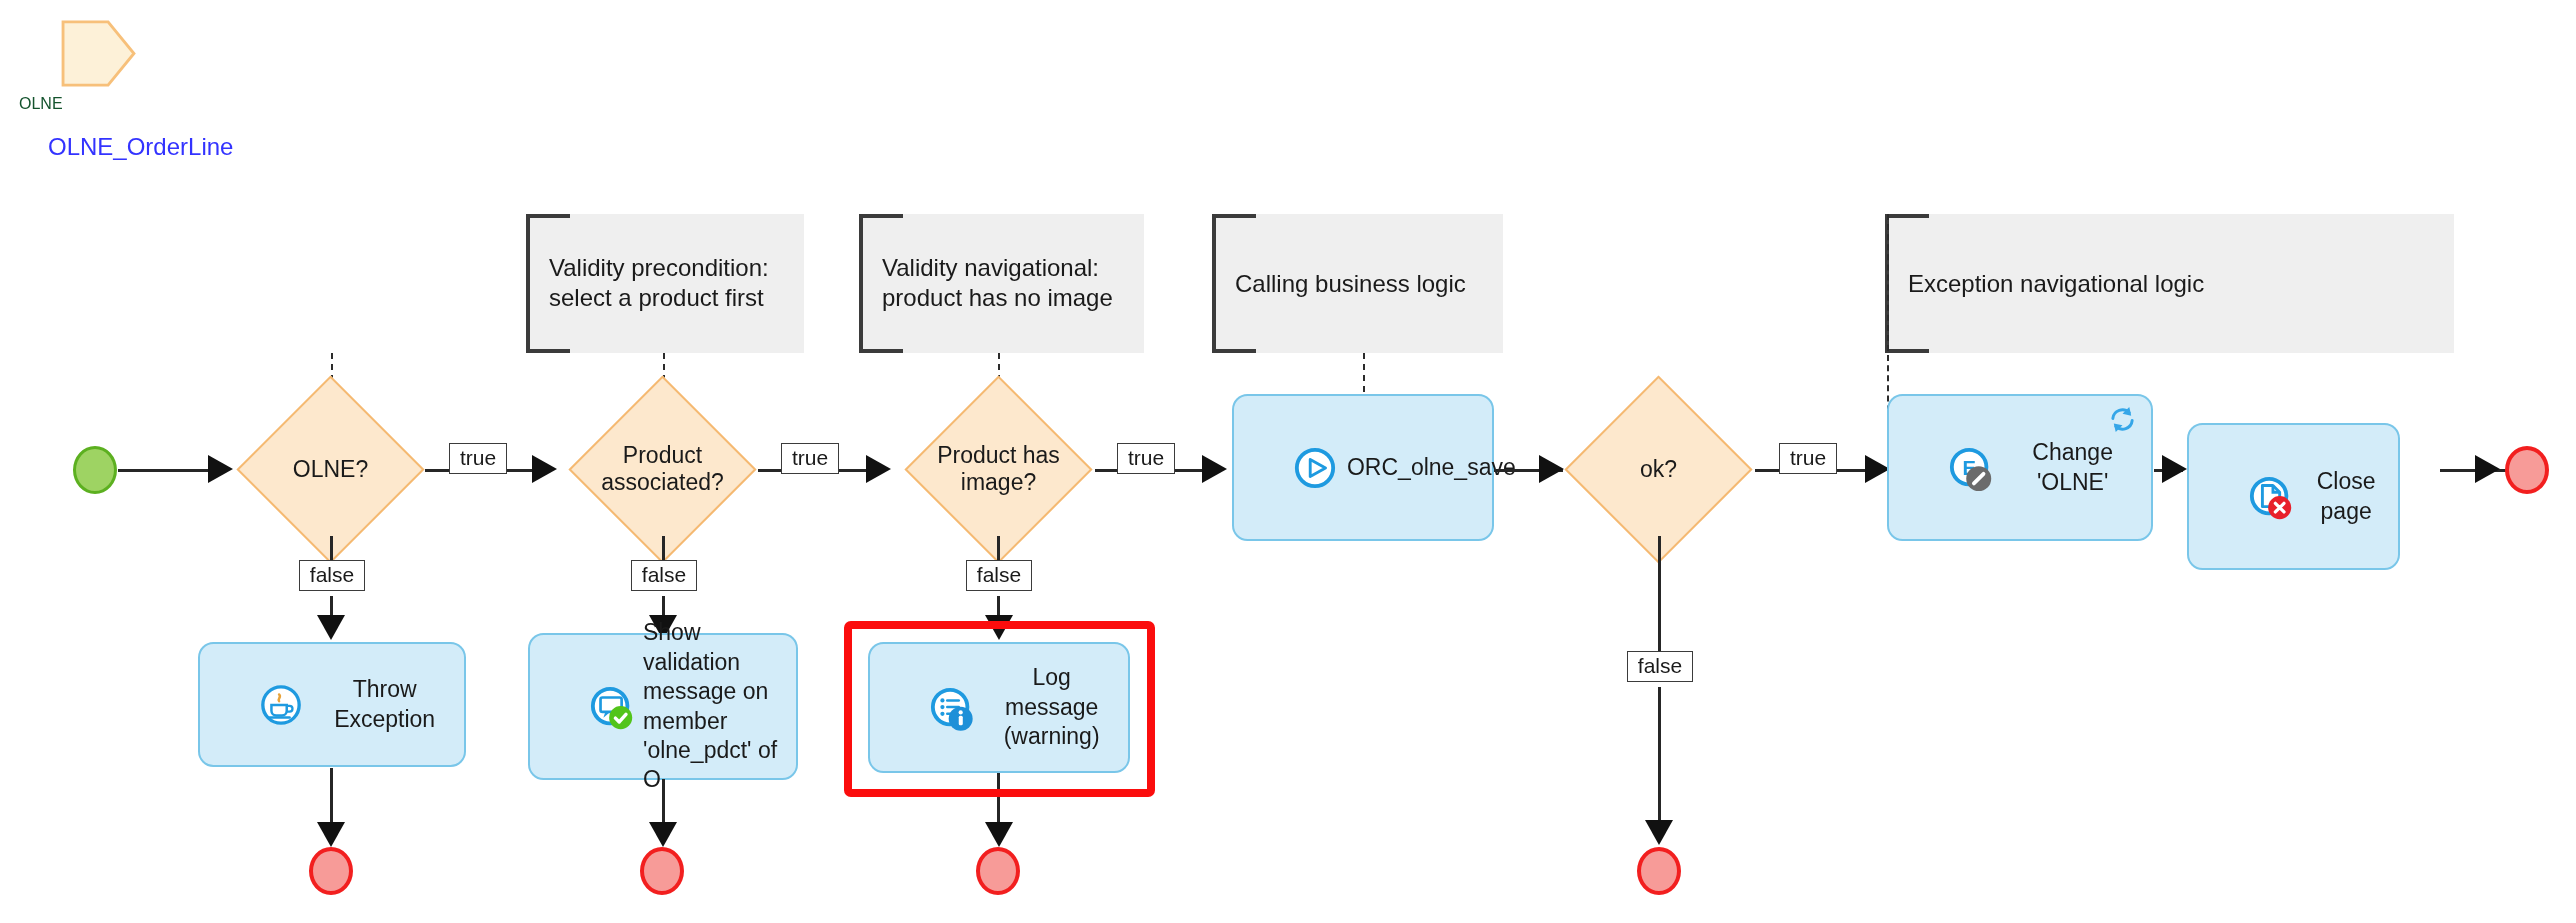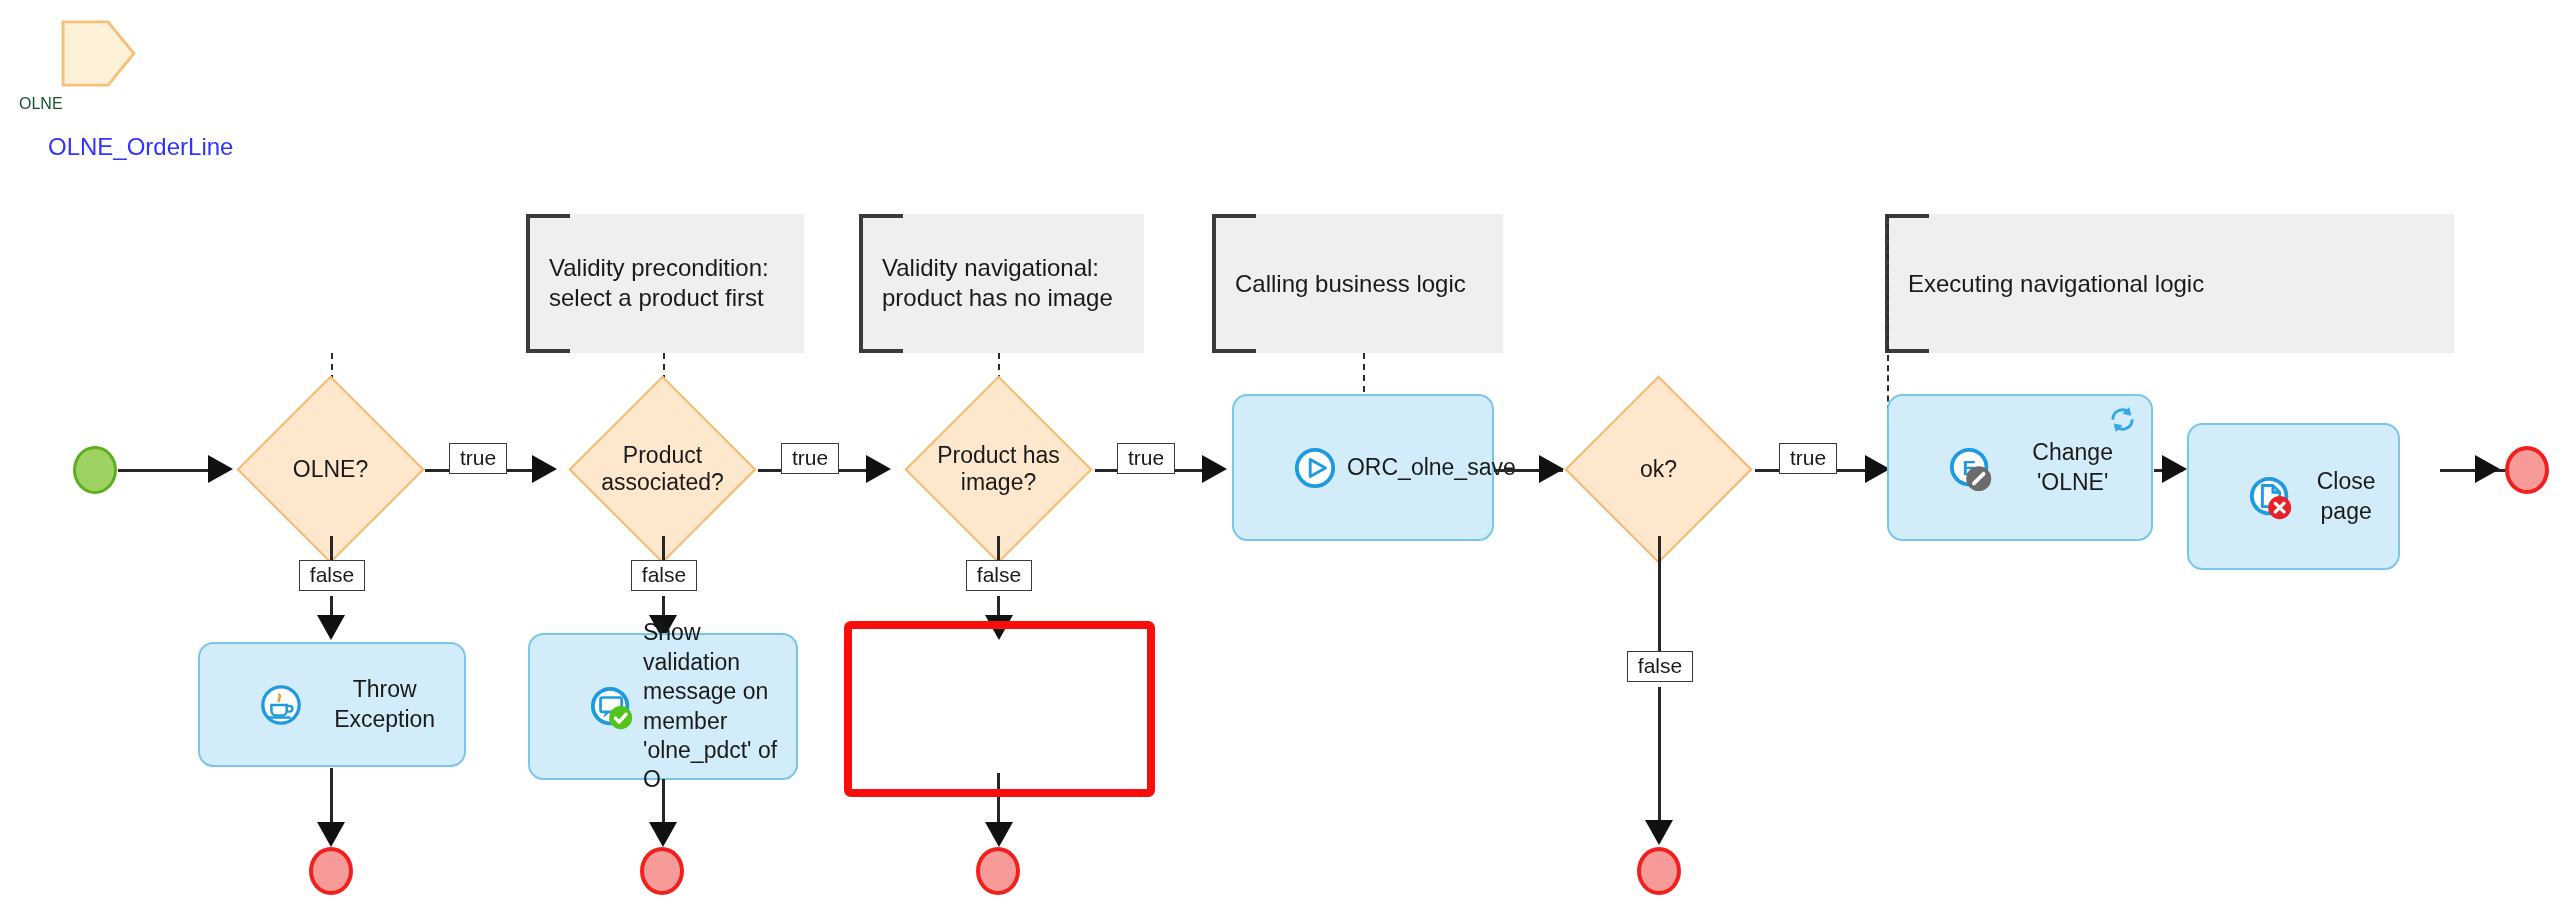--- a/index.html
+++ b/index.html
@@ -246,21 +246,21 @@
 
   <div class="abs group-box" style="left:1212px; top:214px; width:291px; height:139px;">
     <div class="group-bracket"></div>
     <div class="group-bracket-bottom"></div>
     <div class="group-label">Calling business logic</div>
   </div>
 
   <div class="abs group-box" style="left:1885px; top:214px; width:569px; height:139px;">
     <div class="group-bracket"></div>
     <div class="group-bracket-bottom"></div>
-    <div class="group-label">Executing navigational logic</div>
+    <div class="group-label">Exception navigational logic</div>
   </div>
 
   <div class="dash-v" style="left:331px; top:353px; height:50px;"></div>
   <div class="dash-v" style="left:663px; top:353px; height:50px;"></div>
   <div class="dash-v" style="left:998px; top:353px; height:50px;"></div>
   <div class="dash-v" style="left:1363px; top:353px; height:50px;"></div>
   <div class="dash-v" style="left:1887px; top:214px; height:258px;"></div>
 
   <div class="start-event" style="left:73px; top:446px;"></div>
 
@@ -409,19 +409,36 @@
       </svg>
     </div>
     <div class="task-label left">Show validation message on member 'olne_pdct' of O</div>
   </div>
 
   <div class="conn conn-v" style="left:662px; top:779px; width:2.9px; height:52px;"></div>
   <div class="arrow-d" style="left:649px; top:822px;"></div>
   <div class="end-event" style="left:640px; top:847px;"></div>
 
   <div class="selection-rect" style="left:844px; top:621px; width:311px; height:176px;"></div>
+  <div class="task" style="left:868px; top:642px; width:262px; height:131px;">
+    <div class="task-icon">
+      <svg width="48" height="48" viewBox="0 0 50 50">
+        <circle cx="22" cy="22" r="18" fill="#ffffff" stroke="#1e9ae0" stroke-width="4"></circle>
+        <circle cx="14" cy="15" r="2.2" fill="#1e9ae0"></circle>
+        <circle cx="14" cy="22" r="2.2" fill="#1e9ae0"></circle>
+        <circle cx="14" cy="29" r="2.2" fill="#1e9ae0"></circle>
+        <line x1="19" y1="15" x2="31" y2="15" stroke="#1e9ae0" stroke-width="2.6" stroke-linecap="round"></line>
+        <line x1="19" y1="22" x2="31" y2="22" stroke="#1e9ae0" stroke-width="2.6" stroke-linecap="round"></line>
+        <line x1="19" y1="29" x2="27" y2="29" stroke="#1e9ae0" stroke-width="2.6" stroke-linecap="round"></line>
+        <circle cx="33" cy="34" r="12.5" fill="#1e90d8"></circle>
+        <circle cx="33" cy="27.5" r="2.2" fill="#ffffff"></circle>
+        <rect x="31" y="31" width="4.2" height="10" rx="1.6" fill="#ffffff"></rect>
+      </svg>
+    </div>
+    <div class="task-label">Log message (warning)</div>
+  </div>
 
   <div class="conn conn-v" style="left:997px; top:773px; width:2.9px; height:58px;"></div>
   <div class="arrow-d" style="left:985px; top:822px;"></div>
   <div class="end-event" style="left:976px; top:847px;"></div>
 
 </div>
 
 
 </body></html>

